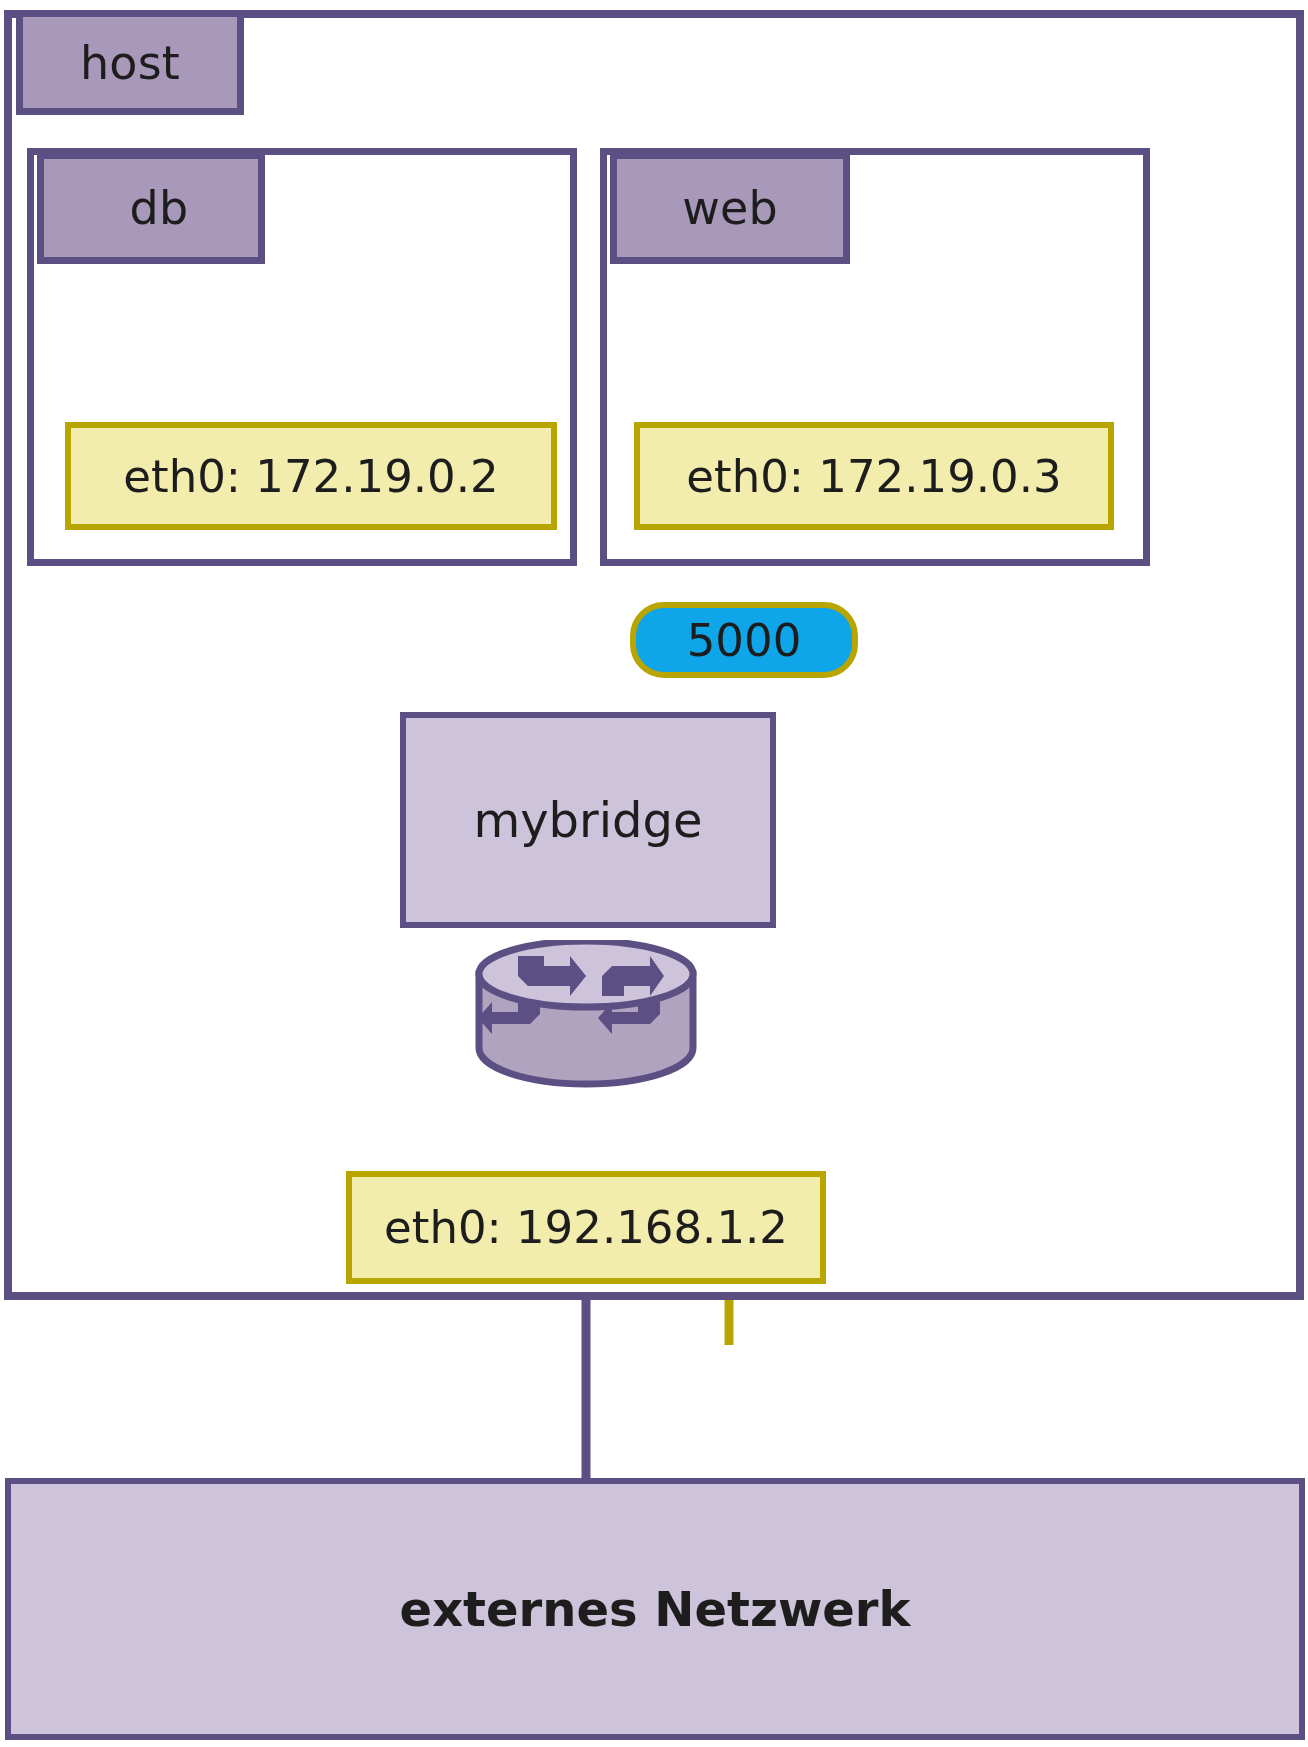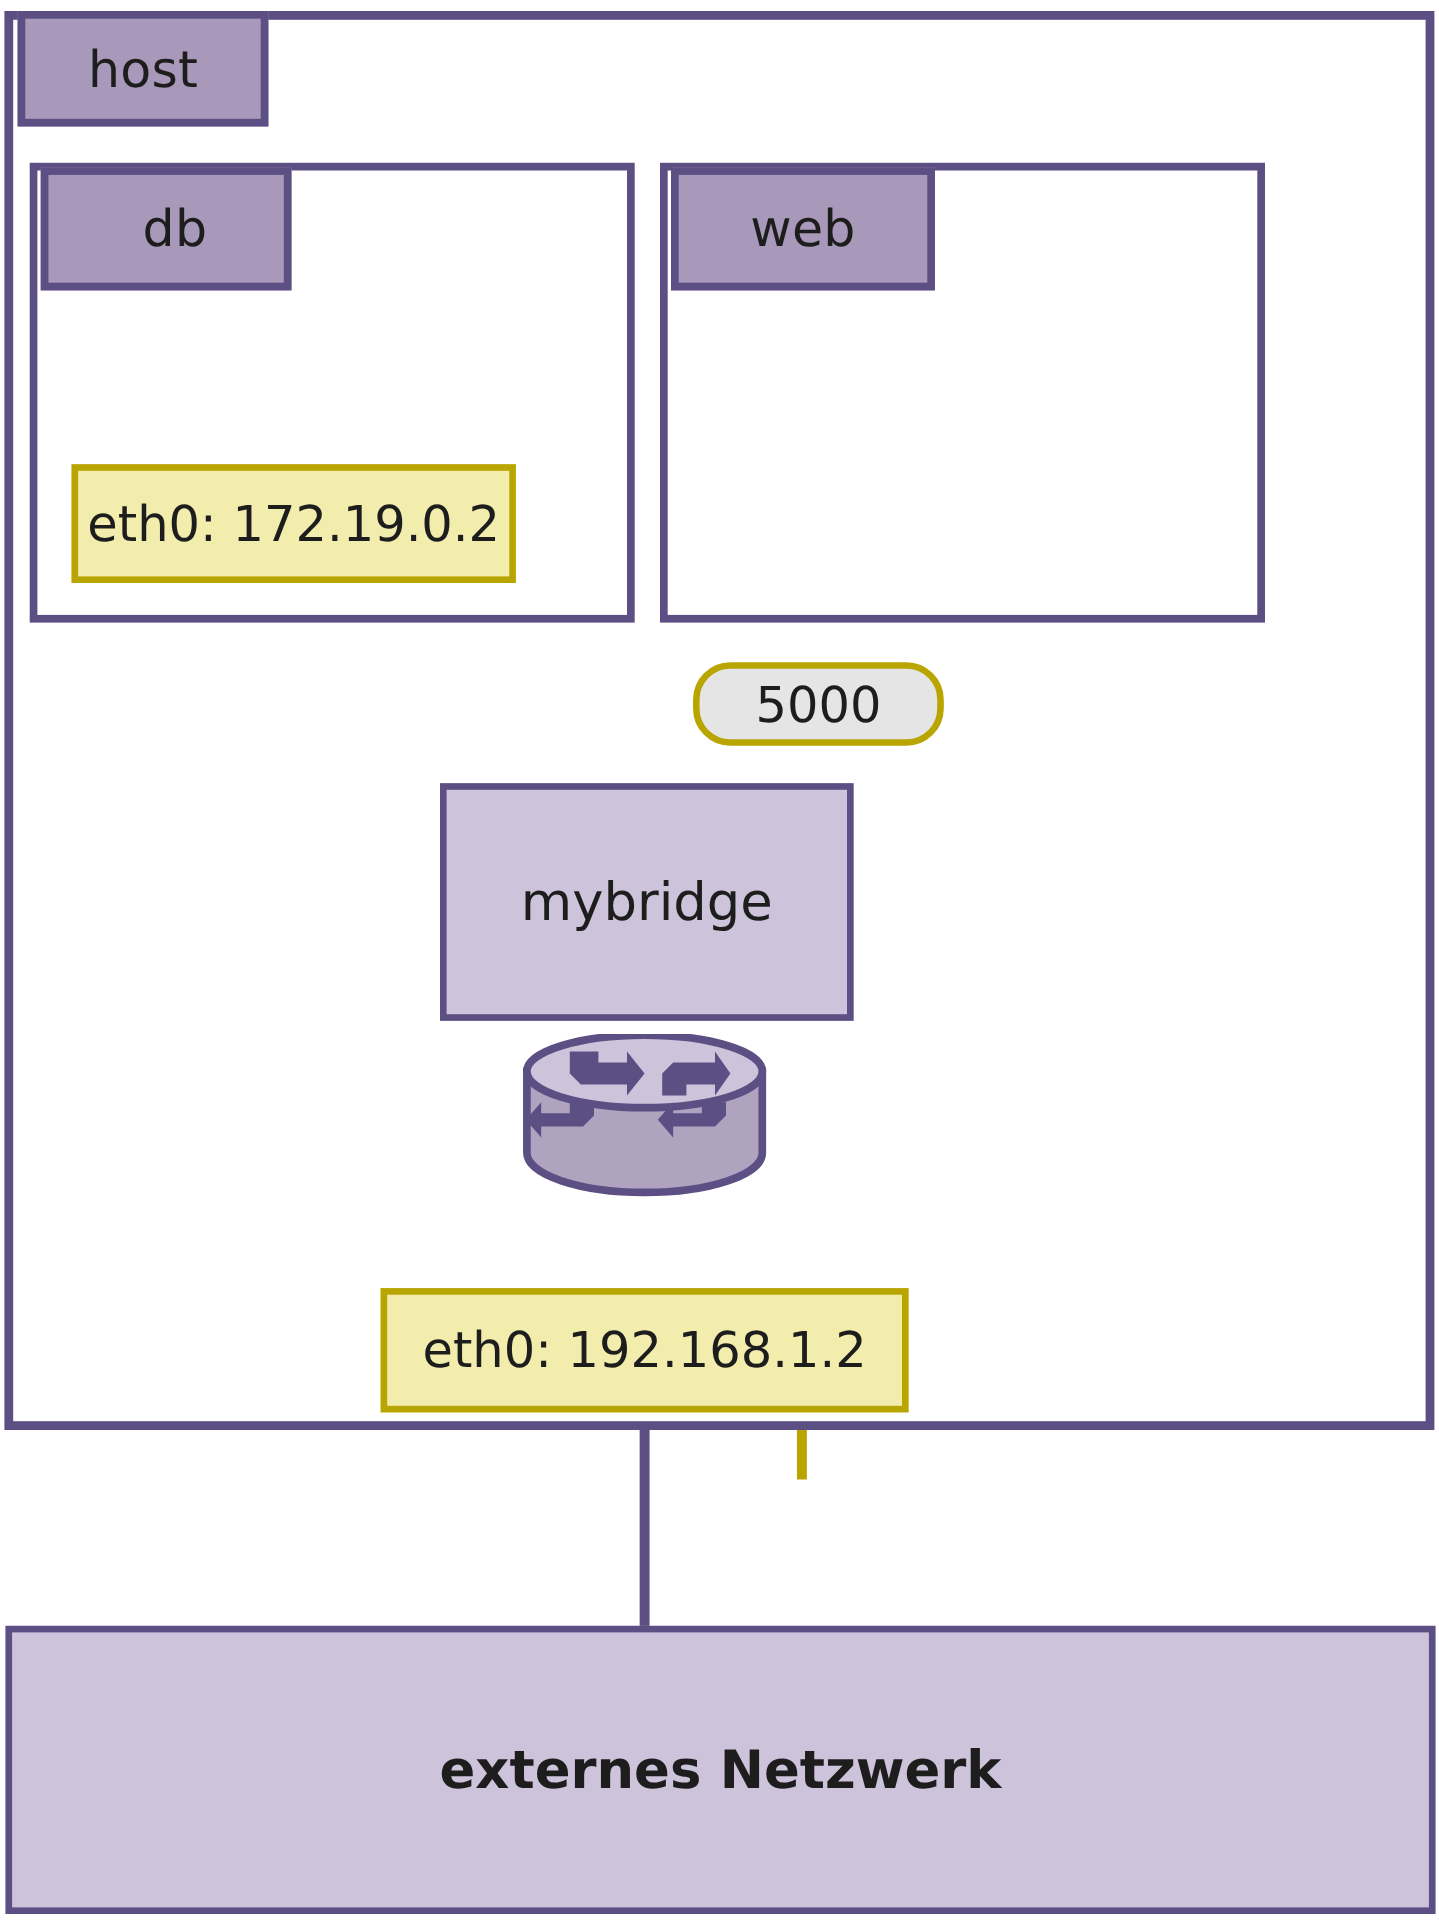--- a/index.html
+++ b/index.html
@@ -66,21 +66,21 @@
     z-index: 7;
   }
   .iface .label {
     font-size: 45px;
     line-height: 1;
     white-space: nowrap;
   }
 
   
   .port {
-    background: #e5e5e5;
+    background: #0ea5e9;
     border: 6px solid #b8a500;
     border-radius: 34px;
     display: flex;
     align-items: center;
     justify-content: center;
     color: #1d1d1d;
     z-index: 7;
   }
   .port .label {
     font-size: 45px;
@@ -134,30 +134,33 @@
   <div class="node title-tab" style="left:16px; top:10px; width:228px; height:105px;">
     <span class="label">host</span>
   </div>
 
   <div class="node frame" style="left:27px; top:148px; width:550px; height:418px;"></div>
 
   <div class="node title-tab" style="left:37px; top:152px; width:228px; height:112px;padding-left:16px;">
     <span class="label">db</span>
   </div>
 
-  <div class="node iface" style="left:65px; top:422px; width:404px; height:108px;">
+  <div class="node iface" style="left:65px; top:422px; width:492px; height:108px;">
     <span class="label">eth0: 172.19.0.2</span>
   </div>
 
   <div class="node frame" style="left:600px; top:148px; width:550px; height:418px;"></div>
 
   <div class="node title-tab" style="left:610px; top:152px; width:240px; height:112px;">
     <span class="label">web</span>
   </div>
 
+  <div class="node iface" style="left:634px; top:422px; width:480px; height:108px;">
+    <span class="label">eth0: 172.19.0.3</span>
+  </div>
 
   <div class="node port" style="left:630px; top:602px; width:228px; height:76px;">
     <span class="label">5000</span>
   </div>
 
   <div class="node purple-box" style="left:400px; top:712px; width:376px; height:216px;">
     <span class="label">mybridge</span>
   </div>
 
   <svg class="node router" style="left:474px; top:940px; width:224px; height:156px;" viewBox="0 0 224 156" width="224" height="156">

